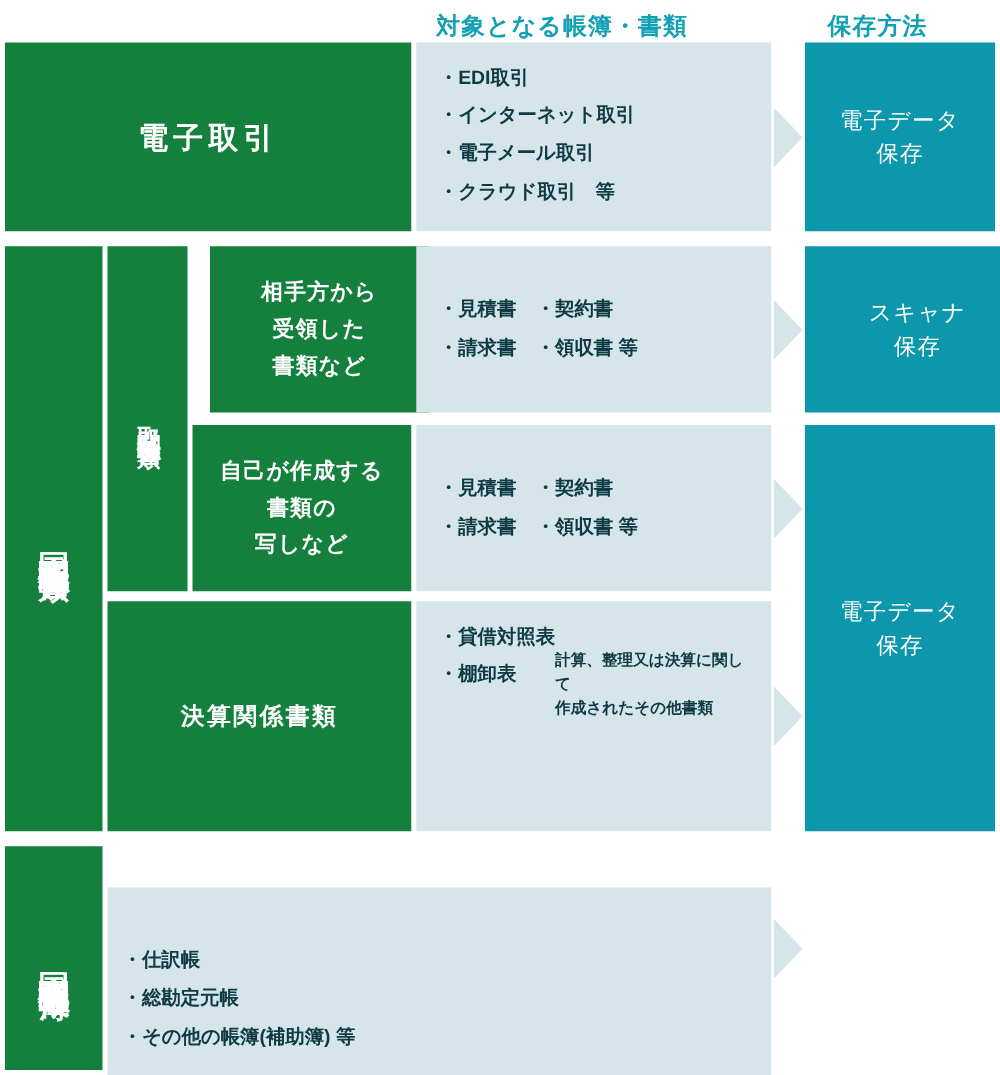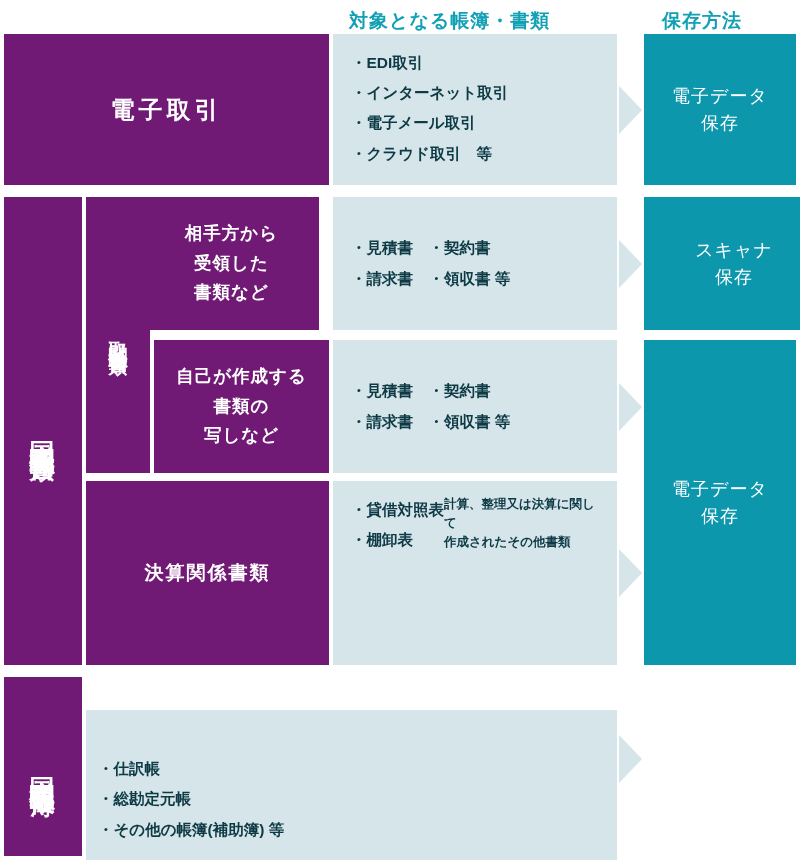--- a/index.html
+++ b/index.html
@@ -28,21 +28,21 @@
     white-space: nowrap;
   }
   .hdr-docs { left: 337px; top: 8px; margin-left: 12px; }
   .hdr-method { left: 662px; top: 8px; }
 
   .box {
     position: absolute;
     box-sizing: border-box;
   }
   .navy {
-    background: #701a75;
+    background: #15803d;
     color: #ffffff;
     display: flex;
     align-items: center;
     justify-content: center;
     text-align: center;
     font-weight: bold;
   }
   .teal {
     background: #0d97ac;
     color: #ffffff;
@@ -69,21 +69,21 @@
   .light li {
     font-size: 15.5px;
     line-height: 1.95;
     font-weight: bold;
     white-space: pre;
   }
   .note {
     font-size: 12.5px;
     line-height: 1.5;
     font-weight: bold;
-    margin-top: 0;
+    margin-top: 24px;
   }
 
   
   .vert {
     writing-mode: vertical-rl;
     text-orientation: upright;
     letter-spacing: 3px;
   }
 
   .arrow {
@@ -119,21 +119,21 @@
 保存</div>
 
   <div class="box navy" style="left:4px; top:197px; width:78px; height:468px;">
     <span class="vert" style="font-size:25px;">国税関係書類</span>
   </div>
 
   <div class="box navy" style="left:86px; top:197px; width:64px; height:276px;">
     <span class="vert" style="font-size:19px;">取引関係書類</span>
   </div>
 
-  <div class="box navy" style="left:144px; top:197px; width:175px; height:133px; font-size:17.5px; line-height:1.7; white-space:pre-line; letter-spacing:1px;">相手方から
+  <div class="box navy" style="left:168px; top:197px; width:175px; height:133px; font-size:17.5px; line-height:1.7; white-space:pre-line; letter-spacing:1px;">相手方から
 受領した
 書類など</div>
 
   <div class="box light" style="left:333px; top:197px; width:284px; height:133px; display:flex; align-items:center;">
     <ul>
       <li>・見積書　・契約書</li>
       <li>・請求書　・領収書 等</li>
     </ul>
   </div>
 

